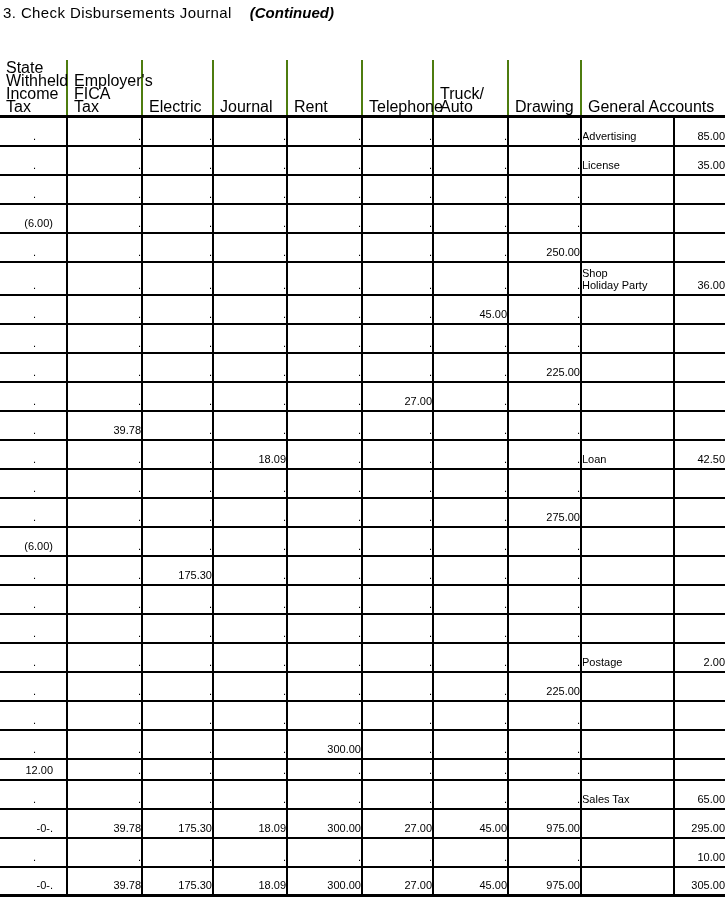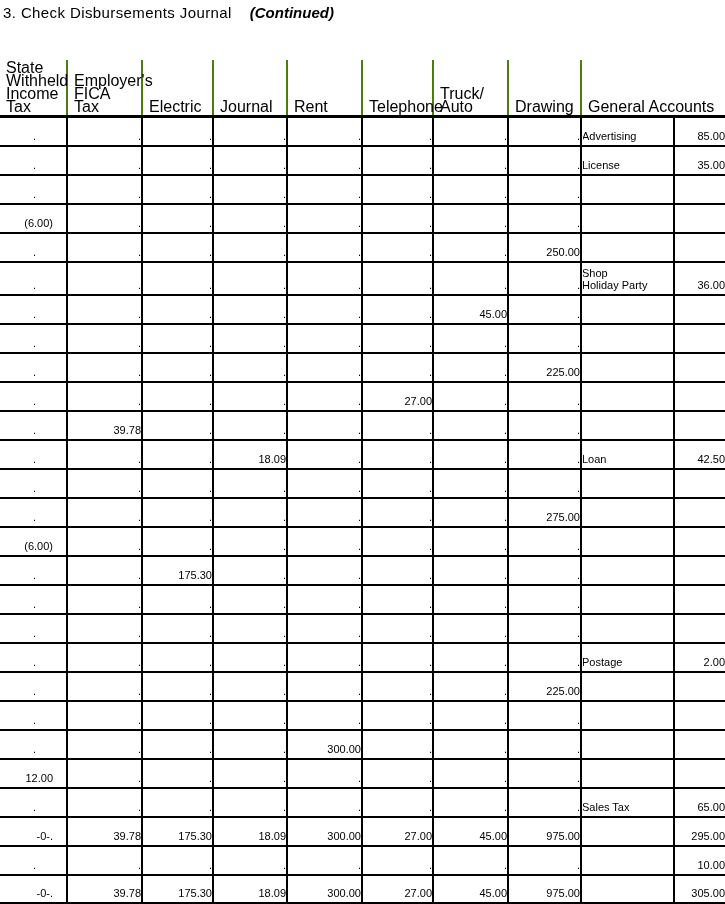--- a/index.html
+++ b/index.html
@@ -360,21 +360,21 @@
           <td class="dotc">.</td>
           <td class="dotc">.</td>
           <td class="dotc">.</td>
           <td class="num">300.00</td>
           <td class="dotc">.</td>
           <td class="dotc">.</td>
           <td class="dotc">.</td>
           <td class="desc"></td>
           <td class="amt"></td>
         </tr>
-        <tr style="height: 29px;">
+        <tr style="height: 21px;">
           <td class="num">12.00</td>
           <td class="dotc">.</td>
           <td class="dotc">.</td>
           <td class="dotc">.</td>
           <td class="dotc">.</td>
           <td class="dotc">.</td>
           <td class="dotc">.</td>
           <td class="dotc">.</td>
           <td class="desc"></td>
           <td class="amt"></td>

